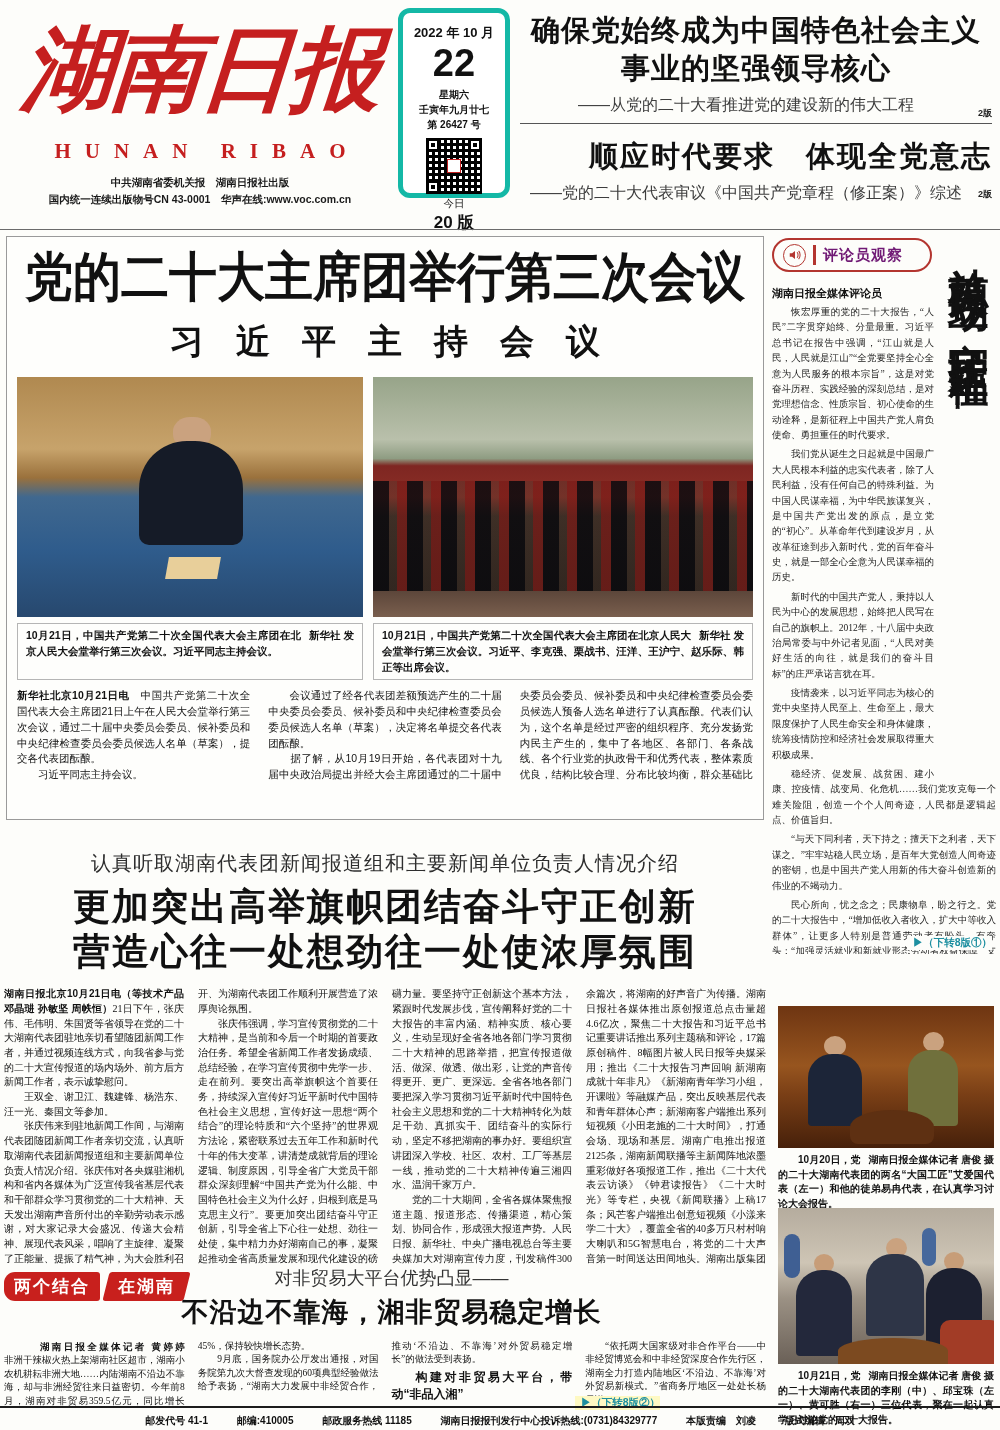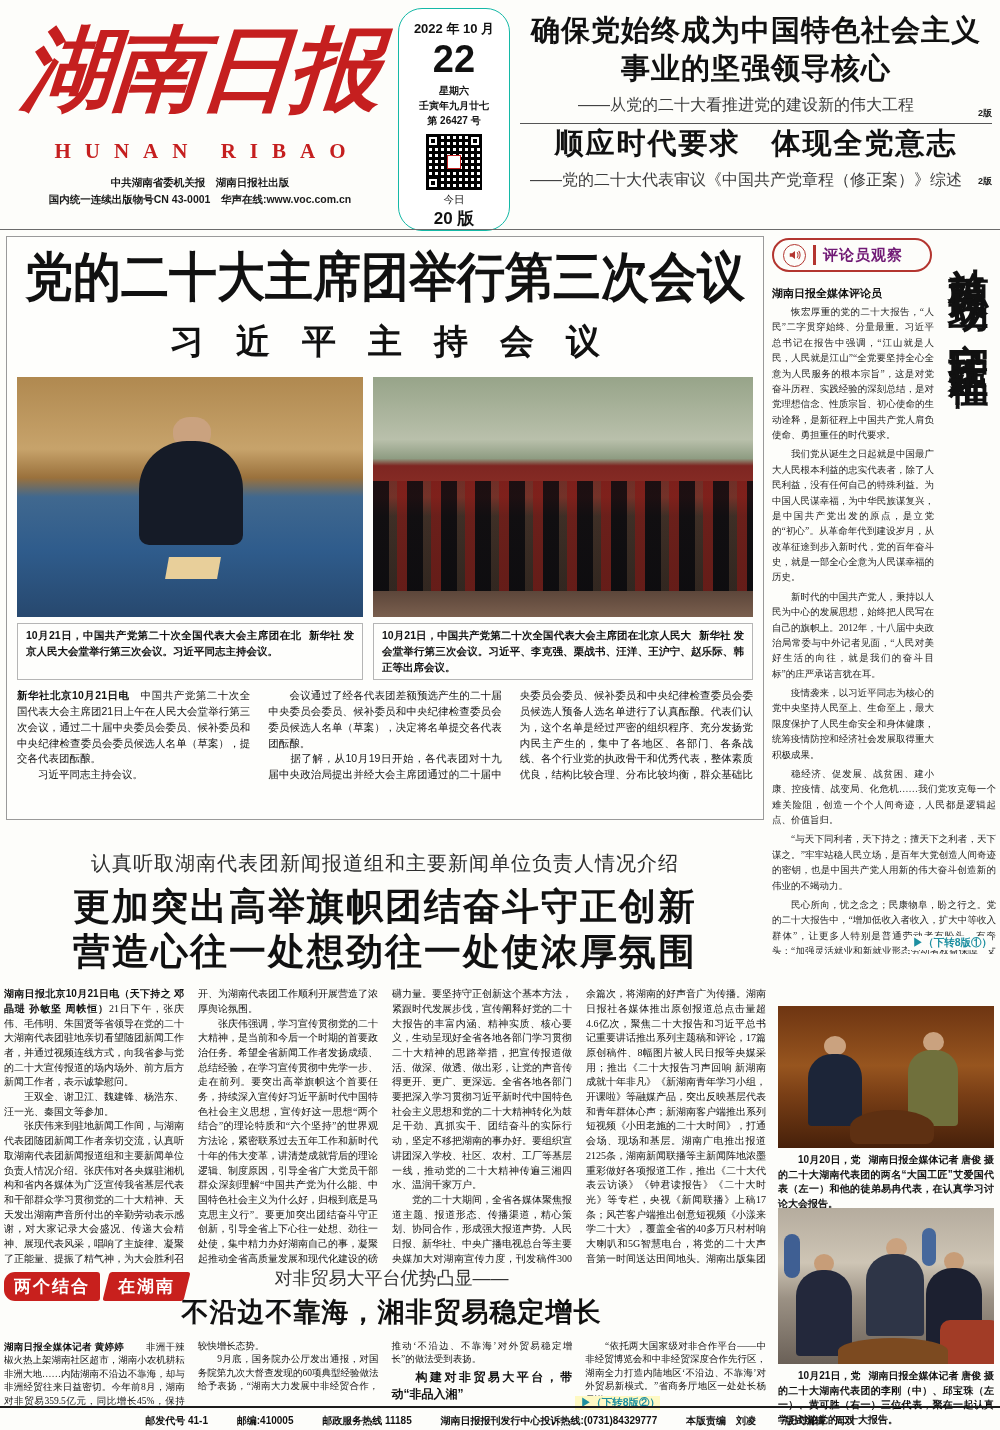--- a/index.html
+++ b/index.html
@@ -14,22 +14,22 @@
   
   .masthead { position:absolute; left:6px; top:4px; width:388px; text-align:center; }
   .m-title { font-size:92px; line-height:1.45; font-weight:900; font-style:italic;
              color:#c51f1f; letter-spacing:-3px; transform:skewX(-4deg); white-space:nowrap; }
   .m-latin { margin-top:2px; font-size:21px; font-weight:700; color:#c51f1f;
              letter-spacing:14px; padding-left:14px; font-family:"Liberation Serif",serif; }
   .m-org  { margin-top:12px; font-size:10.5px; font-weight:700; color:#1a1a1a; }
   .m-issn { margin-top:3px; font-size:10.5px; font-weight:700; color:#1a1a1a; }
 
   
-  .datebox { position:absolute; left:398px; top:8px; width:112px; height:223px;
-             border:1px solid #14b8a6; border-radius:24px; text-align:center;
+  .datebox { position:absolute; left:398px; top:8px; width:112px; height:190px;
+             border:5px solid #14b8a6; border-radius:12px; text-align:center;
              background:#fff; }
   .d-month { margin-top:11px; font-size:13px; font-weight:700; }
   .d-day   { font-size:38px; font-weight:700; line-height:1.12; }
   .d-week  { font-size:10px; margin-top:3px; font-weight:700;}
   .d-lunar { font-size:10px; margin-top:1px; font-weight:700;}
   .d-issue { font-size:10px; margin-top:1px; font-weight:700;}
   .qr { position:relative; width:56px; height:56px; margin:6px auto 3px;
         background:
           repeating-linear-gradient(0deg,#000 0 3px,transparent 3px 6px),
           repeating-linear-gradient(90deg,#000 0 3px,#fff 3px 6px); }
@@ -40,21 +40,21 @@
            border:1px solid #c51f1f; }
   .d-today { font-size:10.5px; margin-top:2px; }
   .d-pages { font-size:17px; font-weight:700; }
 
   
   .topright { position:absolute; left:520px; top:12px; width:472px; }
   .tr-h1 { font-size:29px; font-weight:700; line-height:1.3; text-align:center; letter-spacing:1px; }
   .tr-sub { position:relative; margin-top:4px; font-size:16px; color:#3d3d3d; text-align:center;
             padding:4px 20px 7px 0; border-bottom:1px solid #555; }
   .tr-pg { position:absolute; right:0; bottom:3px; font-size:9px; color:#222; font-weight:700;}
-  .tr-h2 { font-size:29px; font-weight:900; text-align:center; letter-spacing:2px; }
+  .tr-h2 { margin-top:13px; font-size:29px; font-weight:900; text-align:right; letter-spacing:2px; }
   .tr-sub2 { position:relative; margin-top:4px; font-size:16px; color:#3d3d3d; text-align:center;
              padding:2px 20px 0 0; }
   .header-rule { position:absolute; left:0; top:229px; width:1000px; border-top:1px solid #6b6b6b; }
 
   
   .leadbox { position:absolute; left:6px; top:236px; width:758px; height:584px;
              border:1px solid #9a9a9a; padding:0 10px; background:#fefefc; }
   .ls-h   { margin-top:8px; font-size:48px; font-weight:900; text-align:center;
             transform:scaleY(1.1); white-space:nowrap; }
   .ls-sub { margin-top:12px; font-size:20px; font-weight:700; text-align:center; white-space:nowrap;}
@@ -164,21 +164,21 @@
   .b2 { background:#c8201d; color:#fff; font-weight:800; font-size:17px; letter-spacing:2px;
         padding:3px 12px; margin-left:6px; transform:skewX(-14deg); border-radius:3px; }
   .b2 span { display:inline-block; transform:skewX(14deg); }
   .s3-head { margin-left:165px; width:445px; text-align:center; }
   .s3-kicker { font-size:18px; color:#333; font-family:"Liberation Sans",sans-serif; }
   .s3-h { margin-top:4px; font-size:27px; font-weight:900; letter-spacing:1px;
           font-family:"Liberation Serif",serif; white-space:nowrap; }
   .s3-cols { margin-top:10px; height:72px; overflow:hidden;
              column-count:4; column-gap:13px;
              font-size:9.5px; line-height:1.42; text-align:justify; }
-  .s3-byline { font-weight:700; font-family:"Liberation Sans",sans-serif; }
+  .s3-byline { font-weight:700; font-family:"Liberation Sans",sans-serif;margin-left:36px; }
   .s3-subhead { display:block; font-weight:800; font-size:12px; margin:2px 0;
                 font-family:"Liberation Sans",sans-serif; text-indent:2em;}
   .s3-more { position:absolute; right:106px; bottom:-4px; background:#fef9c3; padding-left:6px;
              font-size:10.5px; font-weight:700; color:#1d8fa0;
              font-family:"Liberation Sans",sans-serif; }
 
   
   .footer { position:absolute; left:0; top:1406px; width:1000px; border-top:2.5px solid #1c1c1c;
             padding-top:6px; text-align:center; font-size:10px; font-weight:700;
             font-family:"Liberation Sans",sans-serif; color:#111; }
@@ -324,21 +324,21 @@
     </div>
   </div>
 
   <div class="story2">
     <div class="s2-kicker">认真听取湖南代表团新闻报道组和主要新闻单位负责人情况介绍</div>
     <div class="s2-h">
       <div>更加突出高举旗帜团结奋斗守正创新</div>
       <div>营造心往一处想劲往一处使浓厚氛围</div>
     </div>
     <div class="s2-body">
-      <b class="lead-in">湖南日报北京10月21日电（天下持之 邓晶琎 孙敏坚 周帙恒）</b><span class="prewrap">21日下午，张庆伟、毛伟明、朱国贤等省领导在党的二十大湖南代表团驻地亲切看望随团新闻工作者，并通过视频连线方式，向我省参与党的二十大宣传报道的场内场外、前方后方新闻工作者，表示诚挚慰问。
+      <b class="lead-in">湖南日报北京10月21日电（等技术产品 邓晶琎 孙敏坚 周帙恒）</b><span class="prewrap">21日下午，张庆伟、毛伟明、朱国贤等省领导在党的二十大湖南代表团驻地亲切看望随团新闻工作者，并通过视频连线方式，向我省参与党的二十大宣传报道的场内场外、前方后方新闻工作者，表示诚挚慰问。
 　　王双全、谢卫江、魏建锋、杨浩东、汪一光、秦国文等参加。
 　　张庆伟来到驻地新闻工作间，与湖南代表团随团新闻工作者亲切交流，认真听取湖南代表团新闻报道组和主要新闻单位负责人情况介绍。张庆伟对各央媒驻湘机构和省内各媒体为广泛宣传我省基层代表和干部群众学习贯彻党的二十大精神、天天发出湖南声音所付出的辛勤劳动表示感谢，对大家记录大会盛况、传递大会精神、展现代表风采，唱响了主旋律、凝聚了正能量、提振了精气神，为大会胜利召开、为湖南代表团工作顺利开展营造了浓厚舆论氛围。
 　　张庆伟强调，学习宣传贯彻党的二十大精神，是当前和今后一个时期的首要政治任务。希望全省新闻工作者发扬成绩、总结经验，在学习宣传贯彻中先学一步、走在前列。要突出高举旗帜这个首要任务，持续深入宣传好习近平新时代中国特色社会主义思想，宣传好这一思想“两个结合”的理论特质和“六个坚持”的世界观方法论，紧密联系过去五年工作和新时代十年的伟大变革，讲清楚成就背后的理论逻辑、制度原因，引导全省广大党员干部群众深刻理解“中国共产党为什么能、中国特色社会主义为什么好，归根到底是马克思主义行”。要更加突出团结奋斗守正创新，引导全省上下心往一处想、劲往一处使，集中精力办好湖南自己的事，凝聚起推动全省高质量发展和现代化建设的磅礴力量。要坚持守正创新这个基本方法，紧跟时代发展步伐，宣传阐释好党的二十大报告的丰富内涵、精神实质、核心要义，生动呈现好全省各地各部门学习贯彻二十大精神的思路举措，把宣传报道做活、做深、做透、做出彩，让党的声音传得更开、更广、更深远。全省各地各部门要把深入学习贯彻习近平新时代中国特色社会主义思想和党的二十大精神转化为鼓足干劲、真抓实干、团结奋斗的实际行动，坚定不移把湖南的事办好。要组织宣讲团深入学校、社区、农村、工厂等基层一线，推动党的二十大精神传遍三湘四水、温润千家万户。
 　　党的二十大期间，全省各媒体聚焦报道主题、报道形态、传播渠道，精心策划、协同合作，形成强大报道声势。人民日报、新华社、中央广播电视总台等主要央媒加大对湖南宣传力度，刊发稿件300余篇次，将湖南的好声音广为传播。湖南日报社各媒体推出原创报道总点击量超4.6亿次，聚焦二十大报告和习近平总书记重要讲话推出系列主题稿和评论，17篇原创稿件、8幅图片被人民日报等央媒采用；推出《二十大报告习声回响 新湖南成就十年非凡》《新湖南青年学习小组，开课啦》等融媒产品，突出反映基层代表和青年群体心声；新湖南客户端推出系列短视频《小田老施的二十大时间》，打通会场、现场和基层。湖南广电推出报道2125条，湖南新闻联播等主新闻阵地浓墨重彩做好各项报道工作，推出《二十大代表云访谈》《钟君读报告》《二十大时光》等专栏，央视《新闻联播》上稿17条；风芒客户端推出创意短视频《小漾来学二十大》，覆盖全省的40多万只村村响大喇叭和5G智慧电台，将党的二十大声音第一时间送达田间地头。湖南出版集团全媒体矩阵，推出专题专栏20余个；红网创新技术表达、融合传播，策划推出《总书记打开的湖南窗口》《报告里这句话最打动我》等系列报道，VR专题《华章·20——红网时刻新闻党的二十大报道云展厅》等技术产品，聚焦会场内外、户外大小屏千屏联动，营造了浓厚的舆论氛围。</span>
     </div>
   </div>
 
   <div class="story3">
     <div class="badges">
       <span class="b1">两个结合</span>

